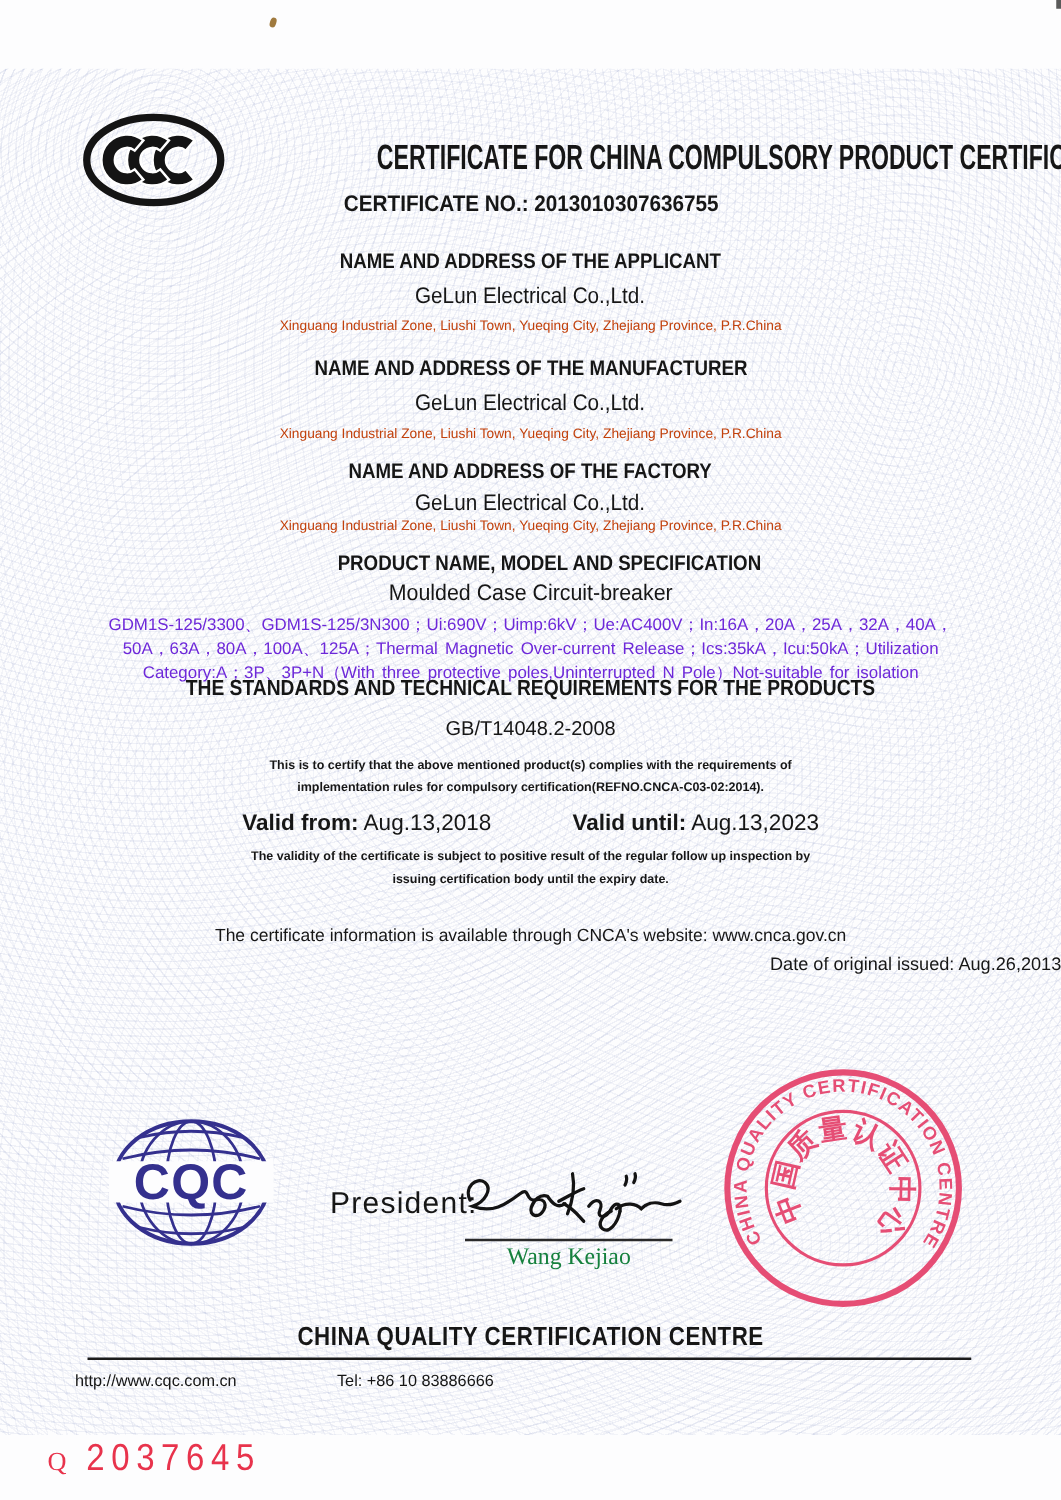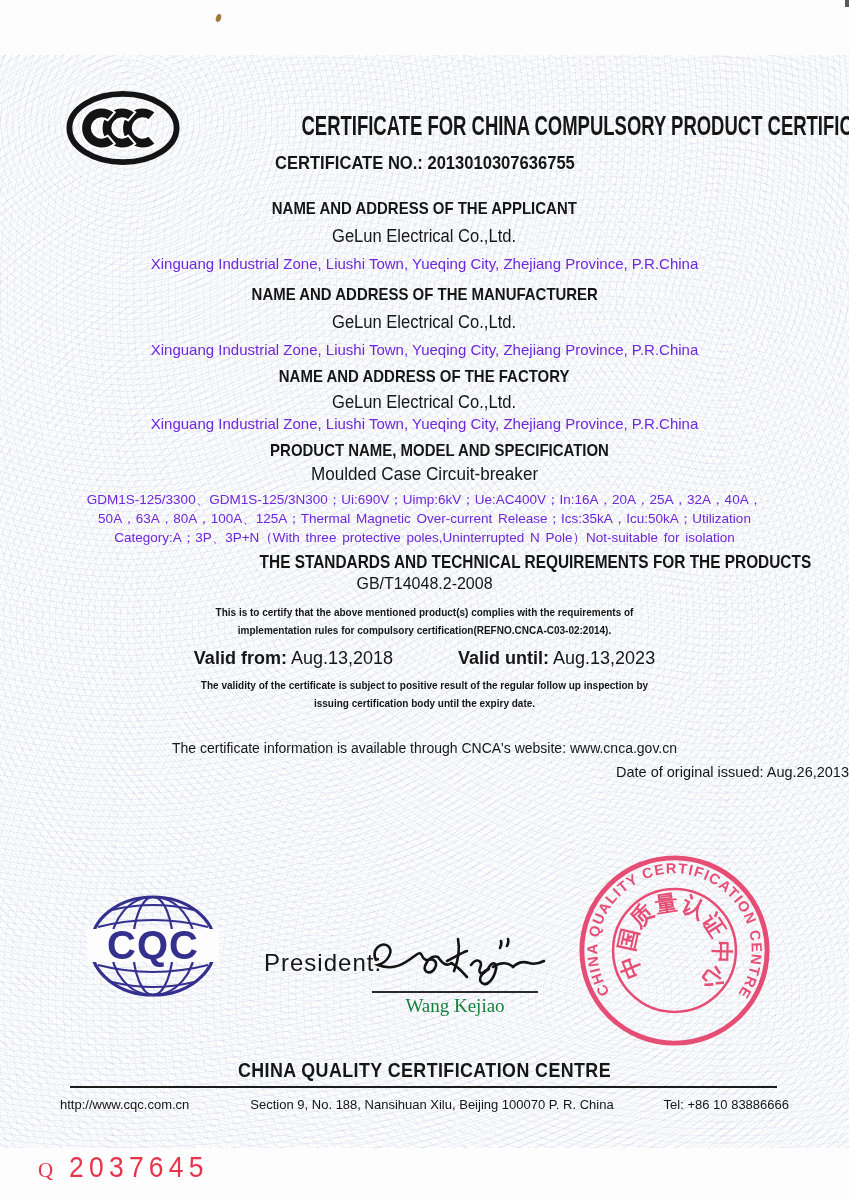--- a/index.html
+++ b/index.html
@@ -18,21 +18,21 @@
       repeating-radial-gradient(circle at 72% 86%, rgba(115,130,185,.07) 0 1.1px, transparent 1.1px 7.5px);
   }
   .abs{position:absolute;}
   .center-line{position:absolute;left:0;right:0;text-align:center;white-space:nowrap;}
   .squish{display:inline-block;transform:scaleX(var(--sx,1));transform-origin:center;white-space:nowrap;}
   .title-line{position:absolute;left:145px;right:36px;top:110px;text-align:center;white-space:nowrap;
     font-weight:700;font-size:28px;letter-spacing:0;}
   .certno{top:153px;font-weight:700;font-size:18px;}
   .h{font-weight:700;font-size:17px;}
   .nm{font-size:18px;}
-  .ad{font-size:15px;color:#6d28d9;}
+  .ad{font-size:11px;color:#c2410c;}
   .spec{font-size:13.5px;line-height:19px;word-spacing:2px;color:#6d28d9;}
   .bold-sm{font-weight:700;font-size:10px;}
   .valid-row{top:648px;font-size:18px;}
   .valid-row b{font-weight:700;}
   .footer-org{top:1058px;font-weight:700;font-size:21px;letter-spacing:.5px;}
   .footer-rule{position:absolute;left:70px;right:72px;top:1086px;border-top:2px solid #1c1c1c;}
   .footer-row{position:absolute;left:60px;right:60px;top:1097px;display:flex;align-items:baseline;font-size:13px;color:#151515;}
   .footer-row .fcol-left{width:175px;text-align:left;}
   .footer-row .fcol-center{flex:1;text-align:center;}
   .footer-row .fcol-right{width:160px;text-align:right;}
@@ -103,21 +103,21 @@
 <div class="center-line" style="top:441px;padding-left:31px;">
   <span class="squish h" style="--sx:.88;">PRODUCT NAME, MODEL AND SPECIFICATION</span>
 </div>
 <div class="center-line" style="top:464px;">
   <span class="squish nm" style="--sx:.95;">Moulded Case Circuit-breaker</span>
 </div>
 <div class="center-line spec" style="top:490px;">GDM1S-125/3300、GDM1S-125/3N300；Ui:690V；Uimp:6kV；Ue:AC400V；In:16A，20A，25A，32A，40A，</div>
 <div class="center-line spec" style="top:509px;">50A，63A，80A，100A、125A；Thermal Magnetic Over-current Release；Ics:35kA，Icu:50kA；Utilization</div>
 <div class="center-line spec" style="top:528px;">Category:A；3P、3P+N（With three protective poles,Uninterrupted N Pole）Not-suitable for isolation</div>
 
-<div class="center-line" style="top:552px;text-align:right;">
+<div class="center-line" style="top:540px;">
   <span class="squish h" style="--sx:.88;font-size:17.5px;">THE STANDARDS AND TECHNICAL REQUIREMENTS FOR THE PRODUCTS</span>
 </div>
 <div class="center-line" style="top:575px;font-size:16px;">GB/T14048.2-2008</div>
 
 <div class="center-line bold-sm" style="top:607px;">This is to certify that the above mentioned product(s) complies with the requirements of</div>
 <div class="center-line bold-sm" style="top:625px;">implementation rules for compulsory certification(REFNO.CNCA-C03-02:2014).</div>
 
 <div class="center-line valid-row">
   <b>Valid from:</b>
   <span>Aug.13,2018</span>
@@ -182,20 +182,19 @@
     </text>
   </svg>
 </div>
 
 <div class="center-line footer-org">
   <span class="squish" style="--sx:.85;">CHINA QUALITY CERTIFICATION CENTRE</span>
 </div>
 <div class="footer-rule"></div>
 <div class="footer-row">
   <span class="fcol-left">http://www.cqc.com.cn</span>
-  <span class="fcol-center">Section 9,  No. 188, Nansihuan Xilu, Beijing  100070 P. R. China</span>
   <span class="fcol-right">Tel: +86 10 83886666</span>
 </div>
 
 <div class="serial">
   <span class="q">Q</span>
   <span class="digits">2037645</span>
 </div>
 
 </body></html>

